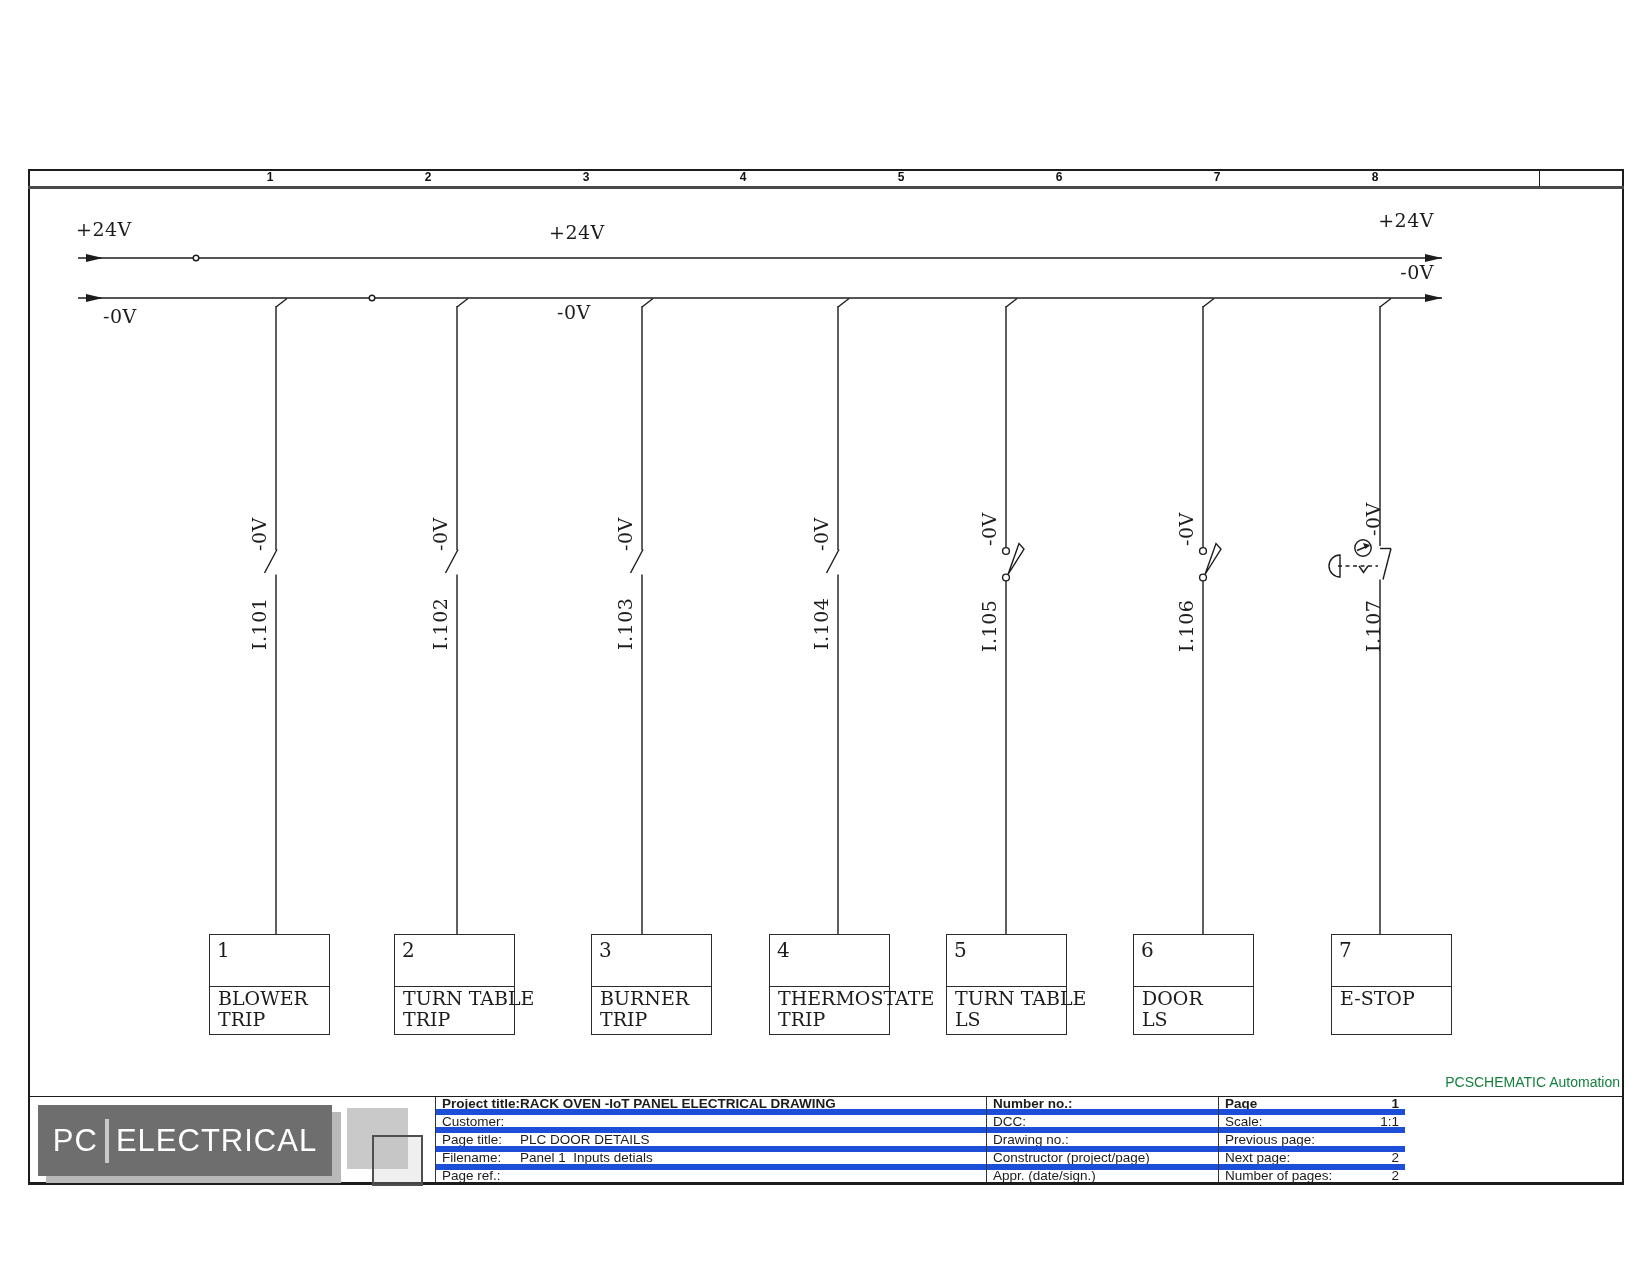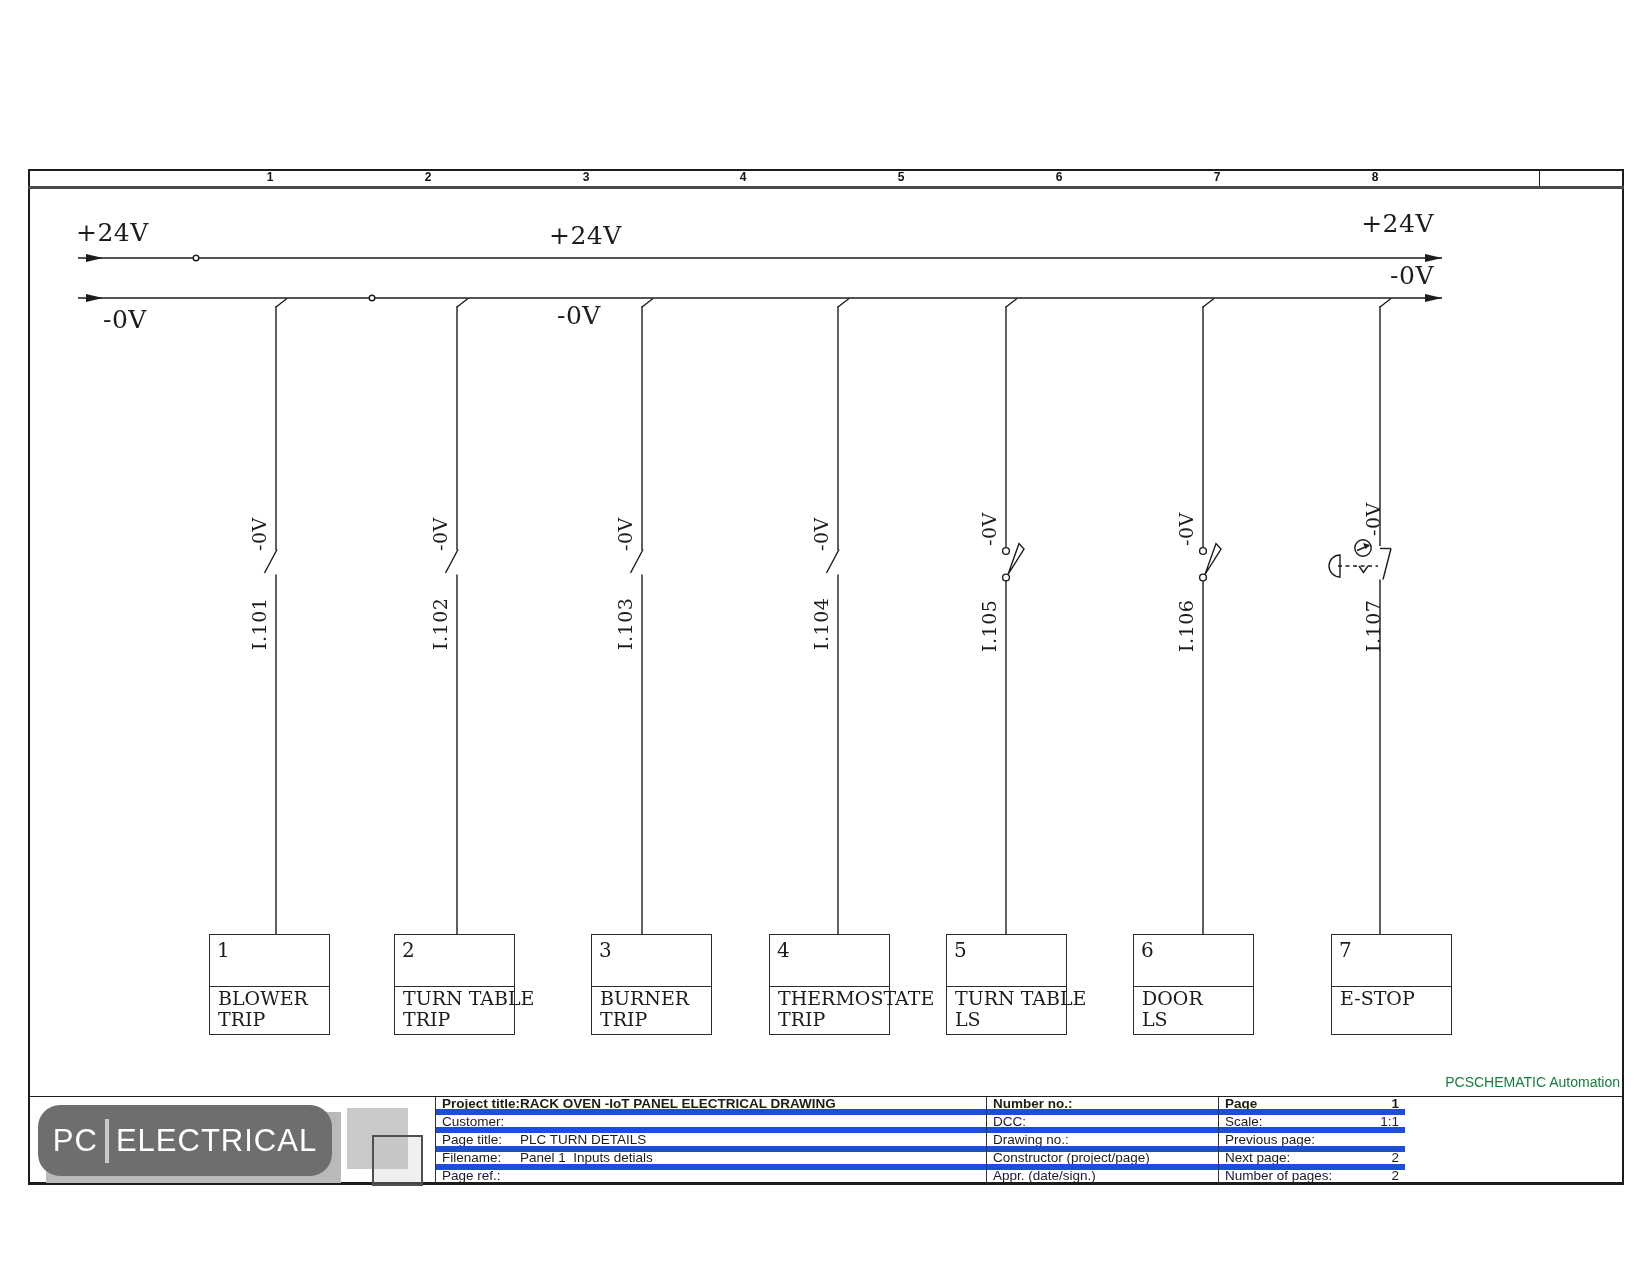--- a/index.html
+++ b/index.html
@@ -9,21 +9,21 @@
 
   
   .frame{position:absolute;left:28px;top:169px;width:1592px;height:1012px;
          border:2px solid #1c1c1c;}
   .band-line{position:absolute;left:28px;top:186px;width:1596px;height:3px;background:#4a4a4a;}
   .band-tick{position:absolute;top:171px;width:1px;height:15px;background:#1c1c1c;}
   .colnum{position:absolute;top:170px;width:30px;margin-left:-15px;text-align:center;
           font-family:"Liberation Sans", sans-serif;font-weight:bold;font-size:12px;color:#111;}
 
   
-  .slabel{position:absolute;font-size:25px;letter-spacing:.5px;white-space:nowrap;}
+  .slabel{position:absolute;font-size:19px;letter-spacing:.5px;white-space:nowrap;}
 
   
   .vtext{position:absolute;width:24px;writing-mode:vertical-rl;transform:rotate(180deg);
          font-size:19px;line-height:24px;letter-spacing:.5px;white-space:nowrap;}
 
   
   .cbox{position:absolute;top:934px;width:119px;height:99px;border:1.4px solid #2b2b2b;background:transparent;}
   .cbox .num{height:52px;border-bottom:1.4px solid #2b2b2b;font-size:20px;padding:3px 0 0 7px;box-sizing:border-box;}
   .cbox .lbl{padding:1px 0 0 8px;font-size:19px;line-height:21px;white-space:pre;}
 
@@ -41,21 +41,21 @@
            padding:0 6px;box-sizing:border-box;overflow:hidden;white-space:nowrap;}
   .tb .row.r1{border-top:none;}
   .tb .row.bold{font-weight:bold;}
   .tb .row.split{justify-content:space-between;}
   .tb .flab{display:inline-block;min-width:78px;}
   
   .logo-cell{position:relative;width:405px;border-left:none !important;}
   .logo-shadow{position:absolute;left:16px;top:15px;width:295px;height:71px;background:#b9b9b9;}
   .logo-box{position:absolute;left:8px;top:8px;width:294px;height:71px;background:#6e6e6e;
             display:flex;align-items:center;justify-content:center;
-            color:#fff;font-family:"Liberation Sans", sans-serif;font-size:31px;letter-spacing:1px;border-radius:22px;}
+            color:#fff;font-family:"Liberation Sans", sans-serif;font-size:31px;letter-spacing:1px;}
   .logo-bar{display:inline-block;width:4px;height:44px;background:#c9c9c9;margin:0 7px;vertical-align:middle;}
   .logo-sq1{position:absolute;left:317px;top:11px;width:61px;height:61px;background:#c9c9c9;}
   .logo-sq2{position:absolute;left:342px;top:38px;width:47px;height:47px;border:2.5px solid #4f4f4f;
             background:rgba(190,190,190,0.25);}
 </style>
 </head>
 <body>
 
 <div class="page">
 
@@ -234,21 +234,21 @@
     <div class="col" style="width:551px;justify-content:center;">
       <div class="row r1 bold">
           <span>Project title:</span>
           <span>RACK OVEN -IoT PANEL ELECTRICAL DRAWING</span>
         </div>
       <div class="row">
           <span>Customer:</span>
         </div>
       <div class="row">
           <span class="flab">Page title:</span>
-          <span>PLC TURN DETAILS</span>
+          <span>PLC DOOR DETAILS</span>
         </div>
       <div class="row">
           <span class="flab">Filename:</span>
           <span>Panel 1_Inputs detials</span>
         </div>
       <div class="row">
           <span>Page ref.:</span>
         </div>
     </div>
 

